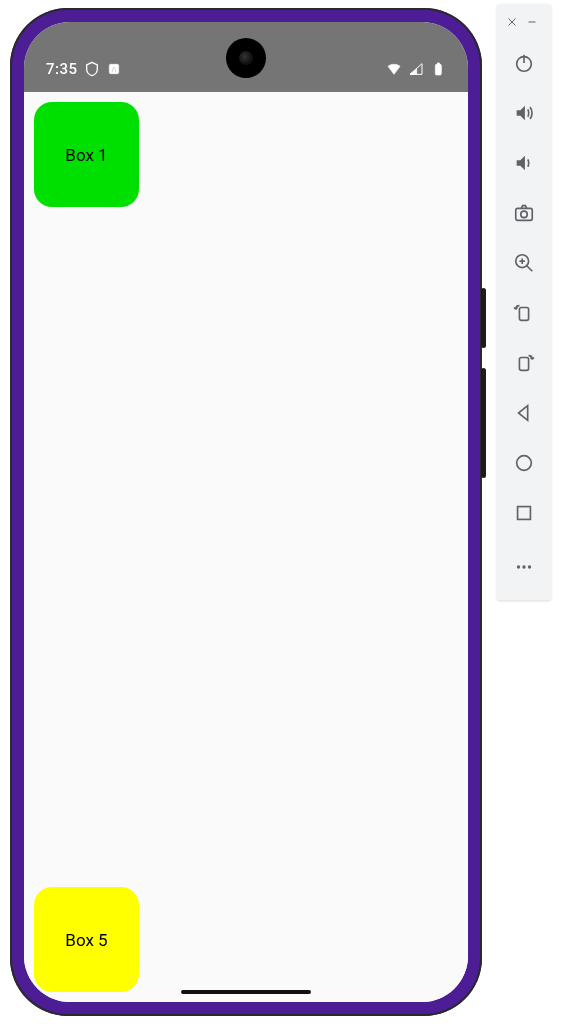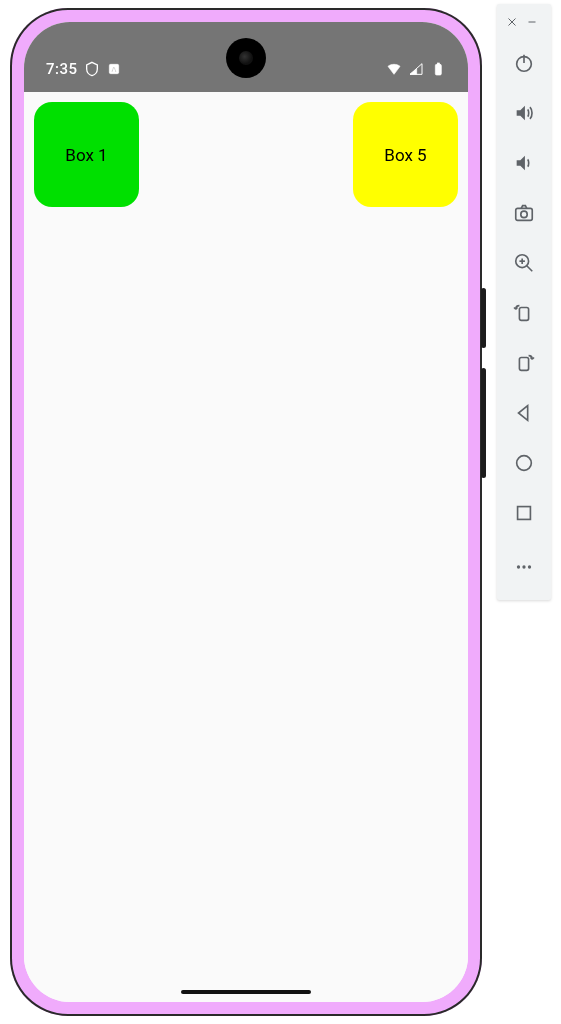--- a/index.html
+++ b/index.html
@@ -12,21 +12,21 @@
     overflow: hidden;
   }
 
   
   .device-frame {
     position: absolute;
     left: 10px;
     top: 8px;
     width: 472px;
     height: 1008px;
-    background: #f0abfc;
+    background: #4c1d95;
     border-radius: 58px;
     padding: 14px;
     box-shadow: inset 0 0 0 2px #2a2a2a;
   }
   .device-side-btn1 {
     position: absolute;
     right: -4px; top: 280px;
     width: 5px; height: 60px;
     background:#1c1c1c; border-radius: 3px;
   }
@@ -91,21 +91,21 @@
   .status-ico { width:16px; height:16px; display:inline-flex; align-items:center; justify-content:center; }
   .status-ico svg { width:16px; height:16px; fill:#fff; stroke:#fff; }
   .clock { font-size:15px; letter-spacing:0.5px; }
 
   
   .app-content {
     flex: 1;
     background: #fafafa;
     padding: 10px;
     display: flex;
-    flex-direction: row;
+    flex-direction: column;
     justify-content: space-between;
     align-items: flex-start;
   }
   .box {
     width: 105px;
     height: 105px;
     border-radius: 18px;
     display:flex; align-items:center; justify-content:center;
     font-size: 17px;
     color:#000;

